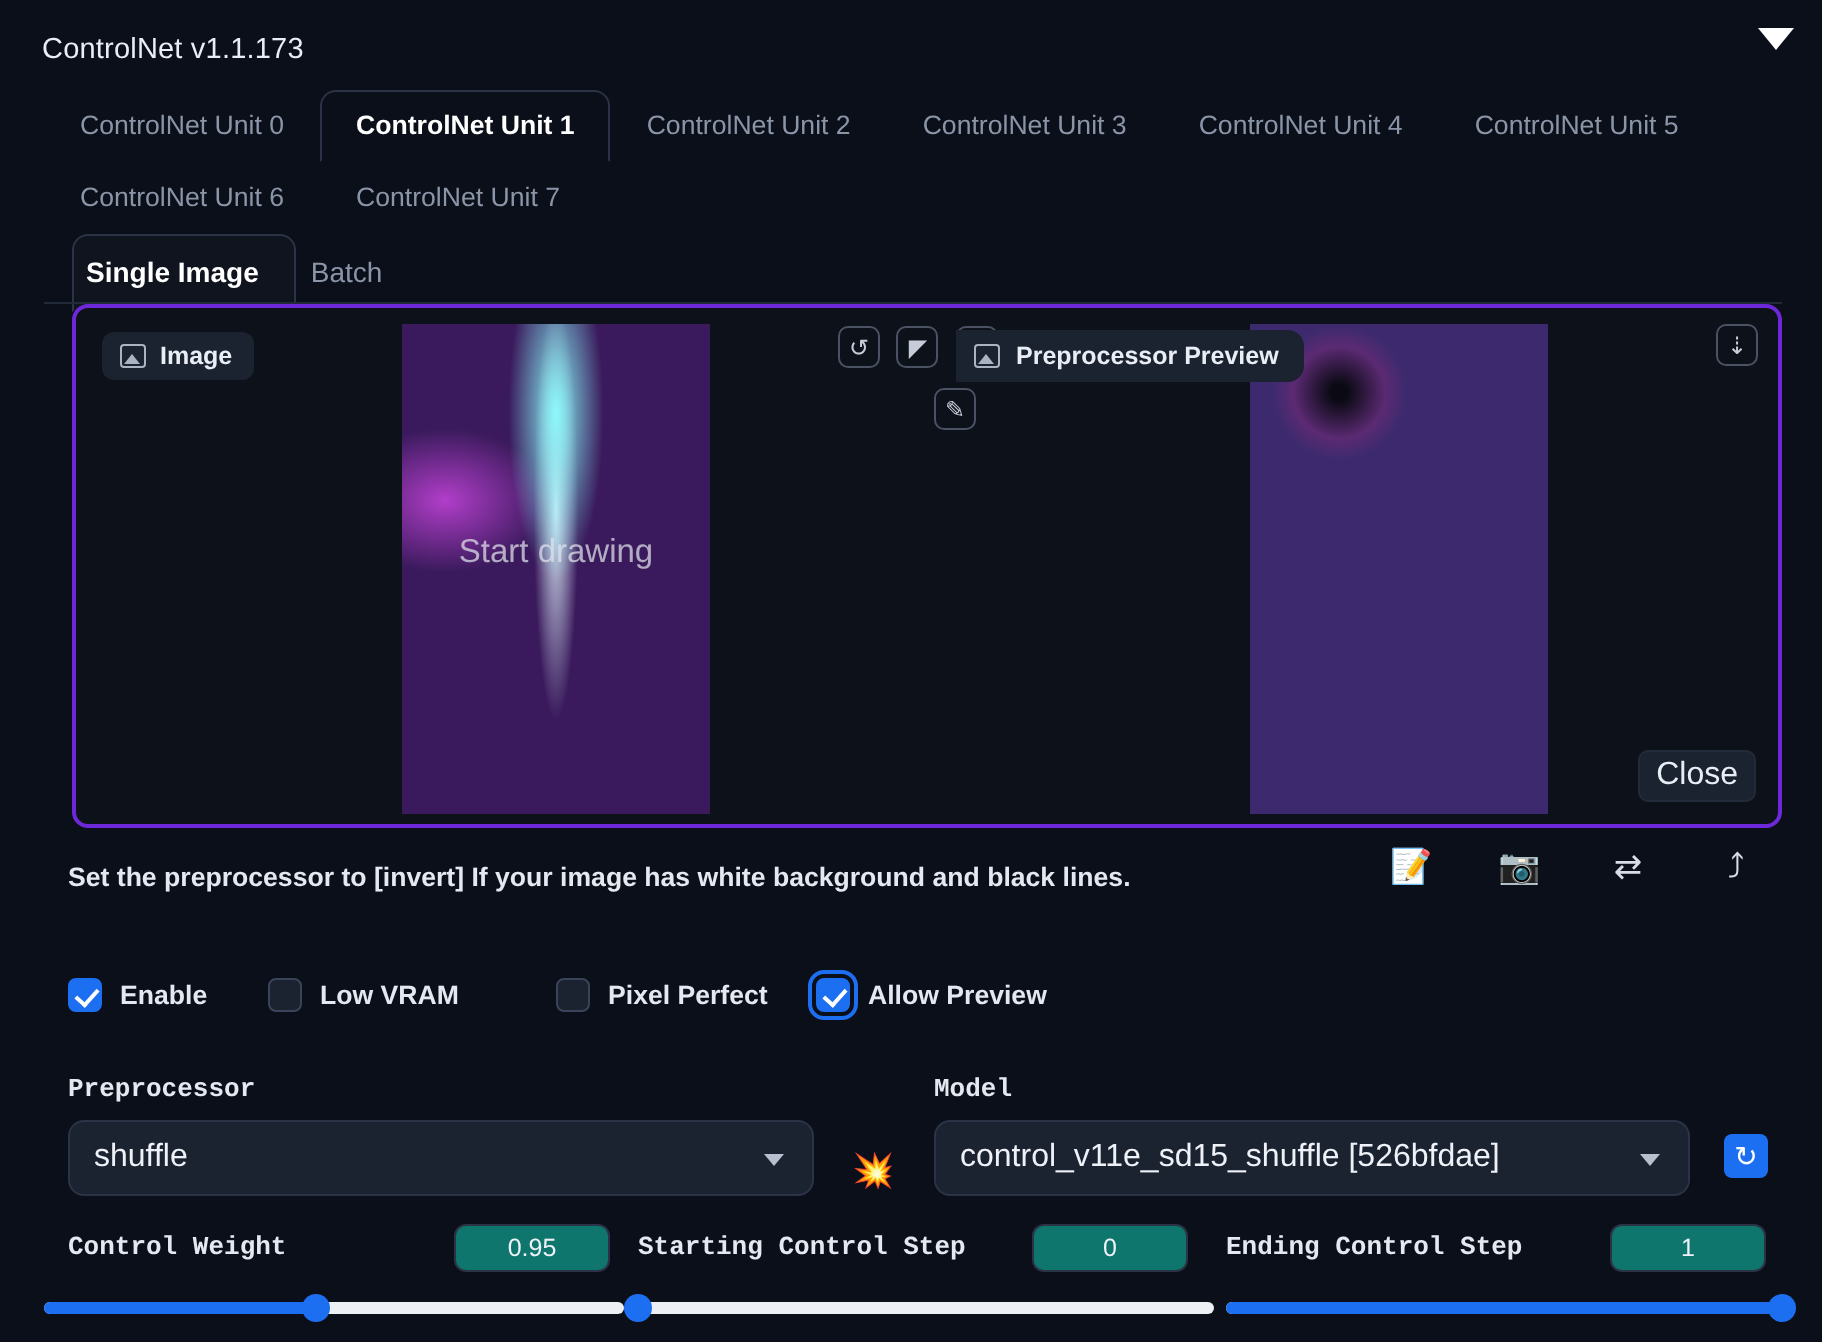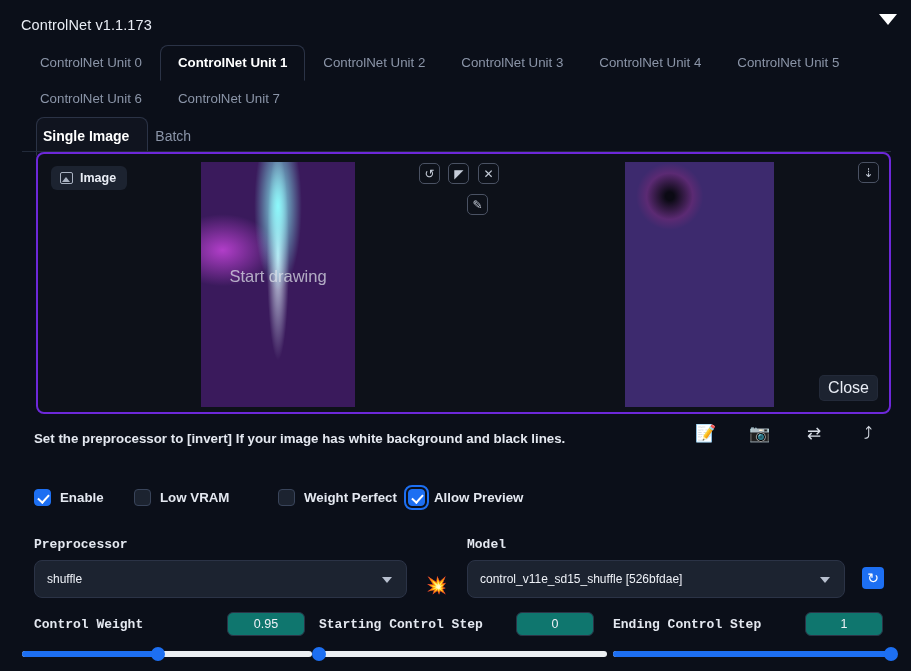--- a/index.html
+++ b/index.html
@@ -208,21 +208,21 @@
 
   
   .field-label {
     font-size: 13px; font-weight: bold; color: #e4e8f0; font-family: Liberation Mono, monospace;
   }
   .select {
     height: 38px; border-radius: 8px;
     background: #1c2330; border: 1px solid #2b3346;
     display: flex; align-items: center;
     padding: 0 12px; cursor: pointer;
-    font-size: 12px; color: #eef1f7;
+    font-size: 16px; color: #eef1f7;
     position: relative;
   }
   .caret {
     position: absolute; right: 14px; top: 16px;
     width: 0; height: 0;
     border-left: 5px solid transparent;
     border-right: 5px solid transparent;
     border-top: 6px solid #b8c0cf;
   }
   .refresh-btn {
@@ -297,20 +297,24 @@
 
       <div class="tools">
         <div class="tool-btn">↺</div>
         <div class="tool-btn">◤</div>
         <div class="tool-btn">✕</div>
       </div>
       <div class="tools-row2">
         <div class="tool-btn">✎</div>
       </div>
 
+      <div class="pp-label">
+        <span class="icon-img"></span>
+        <span>Preprocessor Preview</span>
+      </div>
 
       <div class="prev-image"></div>
 
       <div class="dl-btn">⇣</div>
       <div class="close-btn">Close</div>
     </div>
 
     <div class="hint">Set the preprocessor to [invert] If your image has white background and black lines.</div>
 
     <div class="action-icons">
@@ -324,21 +328,21 @@
       <div class="check-item" style="width:100px">
         <div class="cbox on"></div>
         <div class="check-label">Enable</div>
       </div>
       <div class="check-item" style="width:144px">
         <div class="cbox"></div>
         <div class="check-label">Low VRAM</div>
       </div>
       <div class="check-item" style="width:130px">
         <div class="cbox"></div>
-        <div class="check-label">Weight Perfect</div>
+        <div class="check-label">Pixel Perfect</div>
       </div>
       <div class="check-item">
         <div class="cbox on focus"></div>
         <div class="check-label">Allow Preview</div>
       </div>
     </div>
 
     <div style="position:absolute;left:12px;top:428px;width:373px">
       <div class="field-label">Preprocessor</div>
       <div class="select" style="margin-top:8px">

